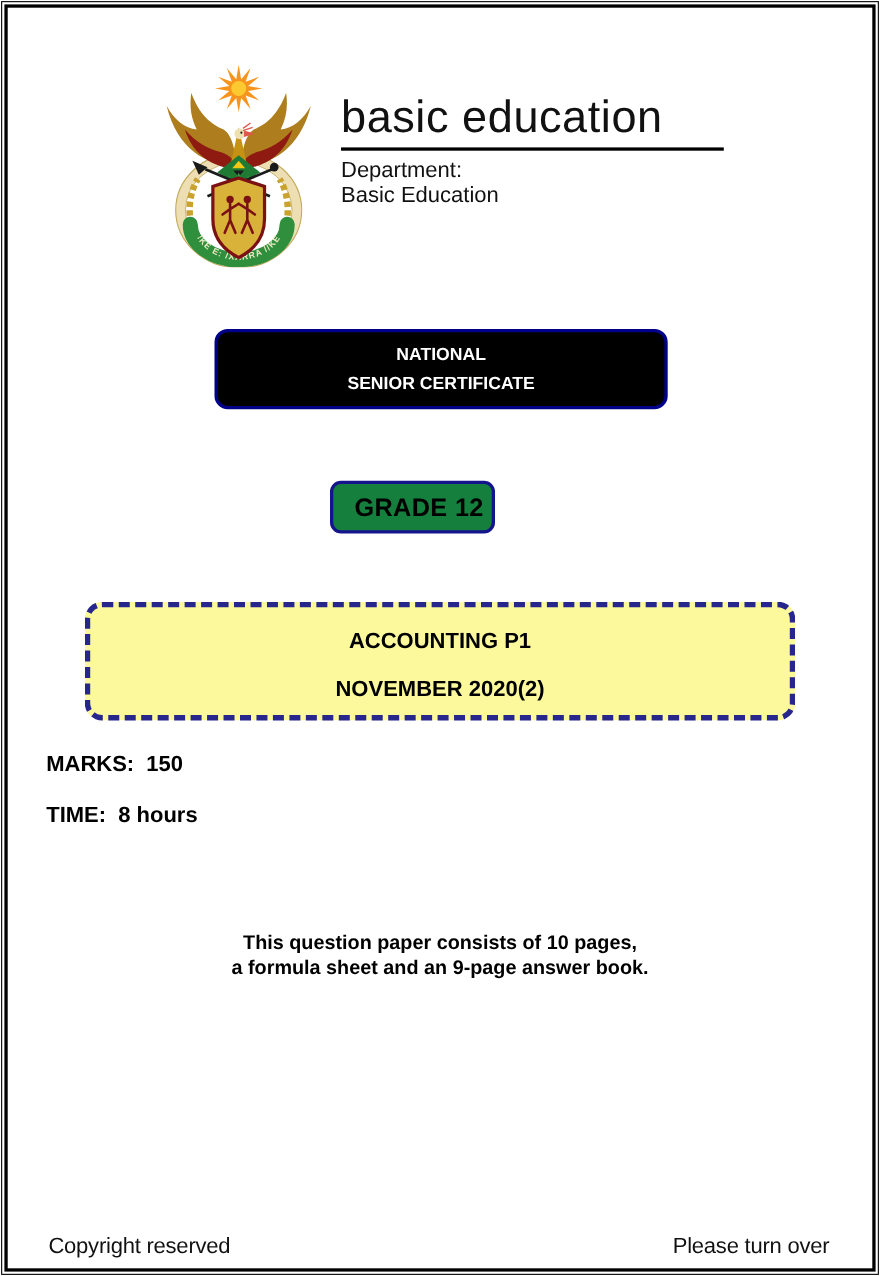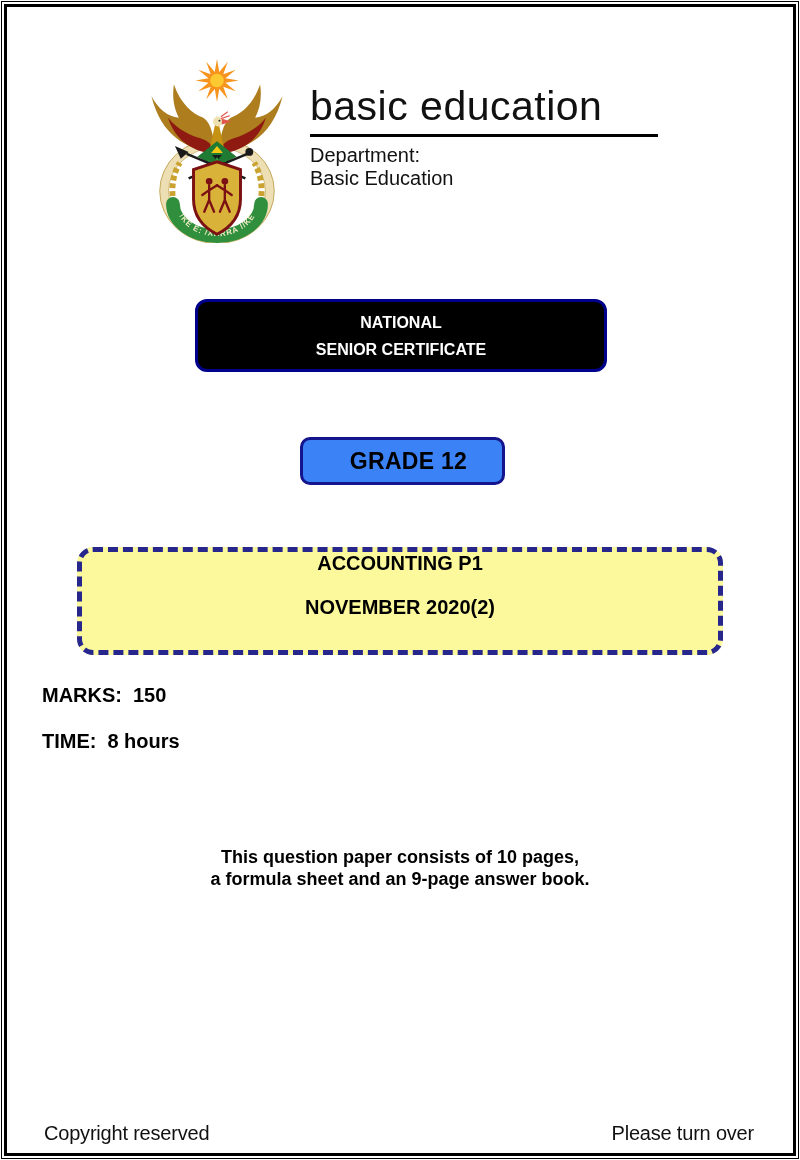--- a/index.html
+++ b/index.html
@@ -35,31 +35,31 @@
   .dept-lines { margin-top: 7px; font-size: 20px; line-height: 23px; color: #111; }
   .dept-line-bold { font-weight: 700; letter-spacing: 0.2px; white-space: nowrap; }
 
   .cert-box {
     position: absolute; left: 195px; top: 299px; width: 412px; height: 73px;
     background: #000000; border: 3px solid #00008B; border-radius: 12px;
     color: #ffffff; font-weight: 700; font-size: 16px; line-height: 27px;
     text-align: center; display: flex; flex-direction: column; justify-content: center;
   }
   .grade-box {
-    position: absolute; left: 300px; top: 437px; width: 205px; height: 48px;
-    background: #3b82f6; border: 3px solid #14148C; border-radius: 10px;
+    position: absolute; left: 300px; top: 437px; width: 150px; height: 48px;
+    background: #15803d; border: 3px solid #14148C; border-radius: 10px;
     display: flex; align-items: center; justify-content: center;
     font-weight: 700; font-size: 23px; letter-spacing: 0.3px; padding-left: 12px;
   }
   .subject-box {
     position: absolute; left: 77px; top: 547px; width: 646px; height: 108px;
     background: #FBF99C; border: 5px dashed #26268C; border-radius: 16px;
     text-align: center; font-weight: 700; font-size: 20px;
   }
-  .subject-line1 { margin-top: 0; }
+  .subject-line1 { margin-top: 20px; }
   .subject-line2 { margin-top: 21px; }
 
   .detail-row { position: absolute; left: 42px; font-weight: 700; font-size: 20px; white-space: nowrap; }
   .detail-row .value { margin-left: 11px; }
   .row-marks { top: 684px; }
   .row-time  { top: 730px; }
 
   .note {
     position: absolute; left: 0; right: 0; top: 846px;
     text-align: center; font-weight: 700; font-size: 18px; line-height: 22px;

